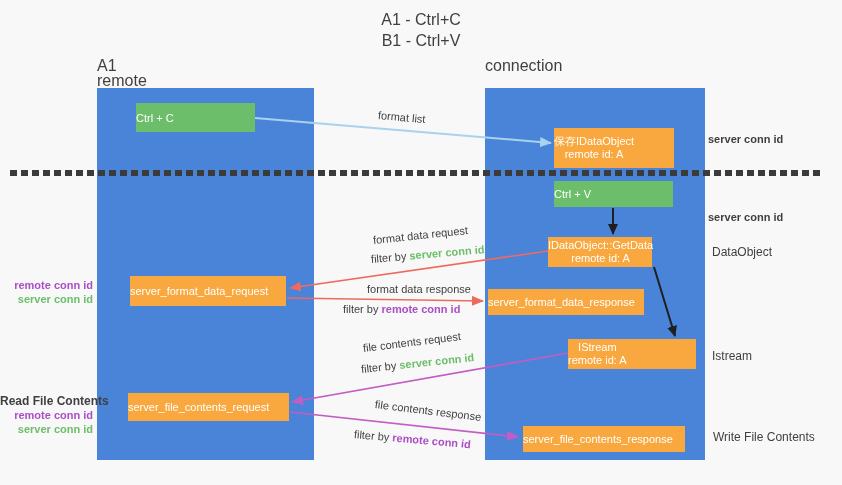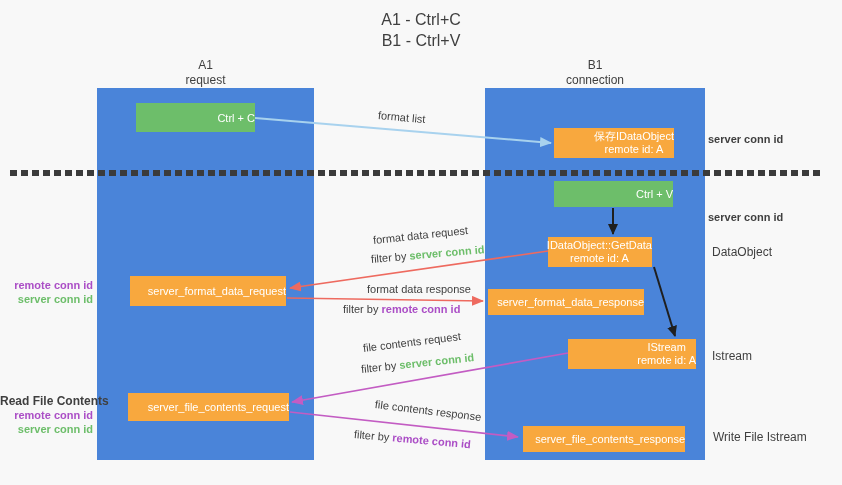--- a/index.html
+++ b/index.html
@@ -8,29 +8,29 @@
     --green-text:#6dbe6a; --purple-text:#ab4ec6; --dark-text:#3f3f3f; --dash:#3b3b3b;
   }
   html,body{margin:0;padding:0;}
   body{font-family:"Liberation Sans","DejaVu Sans",sans-serif;}
   .canvas{position:relative;width:842px;height:485px;background:var(--background,#f8f8f8);overflow:hidden;}
 
   .title{position:absolute;top:9px;left:0;width:100%;text-align:center;
          font-size:16px;line-height:21px;color:var(--dark-text,#3f3f3f);}
   .title span{display:block;}
 
-  .lane-header{position:absolute;text-align:center;font-size:12px;line-height:15px;
+  .lane-header{position:absolute;text-align:left;font-size:16px;line-height:15px;
                color:var(--dark-text,#3f3f3f);}
   .lane-header span{display:block;}
   .lane{position:absolute;top:88px;height:372px;background:var(--lane,#4a84d9);}
 
   .divider{position:absolute;left:10px;top:170px;width:814px;height:6px;
            background:repeating-linear-gradient(90deg,var(--dash,#3b3b3b) 0 7px,transparent 7px 11px);}
 
-  .box{position:absolute;display:flex;align-items:center;justify-content:flex-end;
+  .box{position:absolute;display:flex;align-items:center;justify-content:flex-start;
        color:#fff;font-size:11px;text-align:center;box-sizing:border-box;white-space:nowrap;}
   .box.green{background:var(--green,#6dbe6a);}
   .box.orange{background:var(--orange,#f8a83e);}
   .box .bl{display:block;line-height:13px;}
 
   .elabel{position:absolute;font-size:11px;color:var(--dark-text,#3f3f3f);
           white-space:nowrap;transform-origin:left center;}
   .green-t{color:var(--green-text,#6dbe6a);font-weight:bold;}
   .purple-t{color:var(--purple-text,#ab4ec6);font-weight:bold;}
 
@@ -55,24 +55,23 @@
 
 <div class="canvas">
 
   <div class="title">
     <span>A1 - Ctrl+C</span>
     <span>B1 - Ctrl+V</span>
   </div>
 
   <div class="lane-header" style="left:97px;top:58px;width:217px">
     <span>A1</span>
-    <span>request</span>
+    <span>remote</span>
   </div>
   <div class="lane-header" style="left:485px;top:58px;width:220px">
-    <span>B1</span>
     <span>connection</span>
   </div>
 
   <div class="lane" style="left:97px;width:217px"></div>
   <div class="lane" style="left:485px;width:220px"></div>
 
   <div class="divider"></div>
 
   <svg class="arrows" viewBox="0 0 842 485">
     <defs>
@@ -95,21 +94,21 @@
     <line x1="287" y1="298" x2="483" y2="301" class="ln-red" marker-end="url(#m-red)"></line>
     <line x1="654" y1="267" x2="675" y2="336" class="ln-black" marker-end="url(#m-black)"></line>
     <line x1="568" y1="353" x2="292" y2="402" class="ln-mag" marker-end="url(#m-mag)"></line>
     <line x1="290" y1="412" x2="518" y2="437" class="ln-mag" marker-end="url(#m-mag)"></line>
   </svg>
 
   <div class="box green" style="left:136px;top:103px;width:119px;height:29px">
     <span>Ctrl + C</span>
   </div>
 
-  <div class="box orange" style="left:554px;top:128px;width:120px;height:30px">
+  <div class="box orange" style="left:554px;top:128px;width:120px;height:40px">
     <div>
       <span class="bl">保存IDataObject</span>
       <span class="bl">remote id: A</span>
     </div>
   </div>
 
   <div class="box green" style="left:554px;top:181px;width:119px;height:26px">
     <span>Ctrl + V</span>
   </div>
 
@@ -158,21 +157,21 @@
   <div class="elabel" style="left:361px;top:363px;transform:rotate(-6deg)"><span>filter by </span><span class="green-t">server conn id</span></div>
 
   <div class="elabel" style="left:375px;top:398px;transform:rotate(7deg)">file contents response</div>
 
   <div class="elabel" style="left:354px;top:428px;transform:rotate(5deg)"><span>filter by </span><span class="purple-t">remote conn id</span></div>
 
   <div class="side-label side-small green-t" style="left:708px;top:133px">server conn id</div>
   <div class="side-label side-small green-t" style="left:708px;top:211px">server conn id</div>
   <div class="side-label" style="left:712px;top:245px">DataObject</div>
   <div class="side-label" style="left:712px;top:349px">Istream</div>
-  <div class="side-label" style="left:713px;top:430px">Write File Istream</div>
+  <div class="side-label" style="left:713px;top:430px">Write File Contents</div>
 
   <div class="left-stack side-small" style="top:278px">
     <div class="purple-t">remote conn id</div>
     <div class="green-t">server conn id</div>
   </div>
   <div class="left-stack side-small" style="top:394px">
     <div class="read">Read File Contents</div>
     <div class="purple-t">remote conn id</div>
     <div class="green-t">server conn id</div>
   </div>

